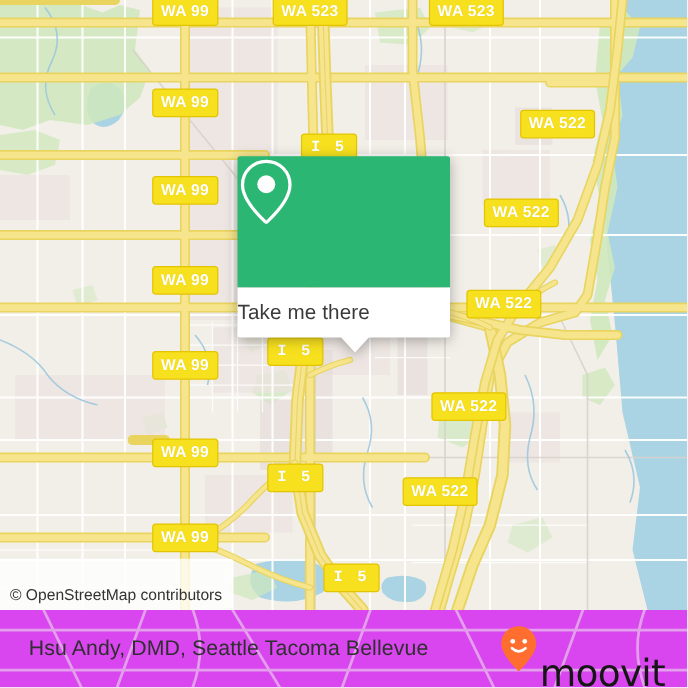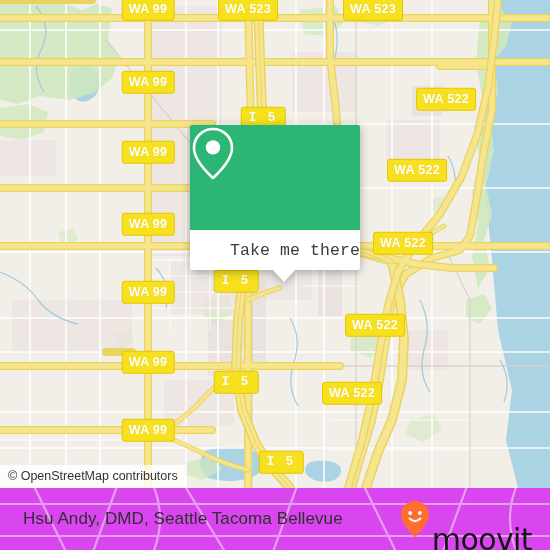--- a/index.html
+++ b/index.html
@@ -43,40 +43,40 @@
     height:105px;
     background:#2bb673;
     border-radius:2px 2px 0 0;
     display:flex;align-items:center;justify-content:center;
   }
   .popup-foot{
     position:relative;
     background:#ffffff;
     height:40px;
     border-radius:0 0 2px 2px;
-    display:flex;align-items:center;justify-content:flex-end;font-family:Liberation Mono, monospace;
+    display:flex;align-items:center;justify-content:flex-start;
   }
   .popup-foot .label{
     color:#3b3b3b;font-size:16.5px;letter-spacing:.1px;
   }
   .popup-tail{
     position:absolute;left:82px;top:39.2px;
     width:0;height:0;
     border-left:12px solid transparent;
     border-right:12px solid transparent;
     border-top:13px solid #ffffff;
   }
 
   
   .osm{
     position:absolute;left:0;bottom:0;
     background:rgba(255,255,255,.78);
     color:#333333;
     font-size:12.5px;
-    padding:4px 8px 5px 8px;
+    padding:22px 8px 5px 8px;
     white-space:nowrap;
   }
 
   
   .bottombar{
     position:absolute;left:0;top:488px;width:550px;height:62px;
     background:#d946ef;overflow:hidden;
   }
   .bottombar .watermark{position:absolute;left:0;top:-10px;opacity:.55;}
   .bottombar .title{

